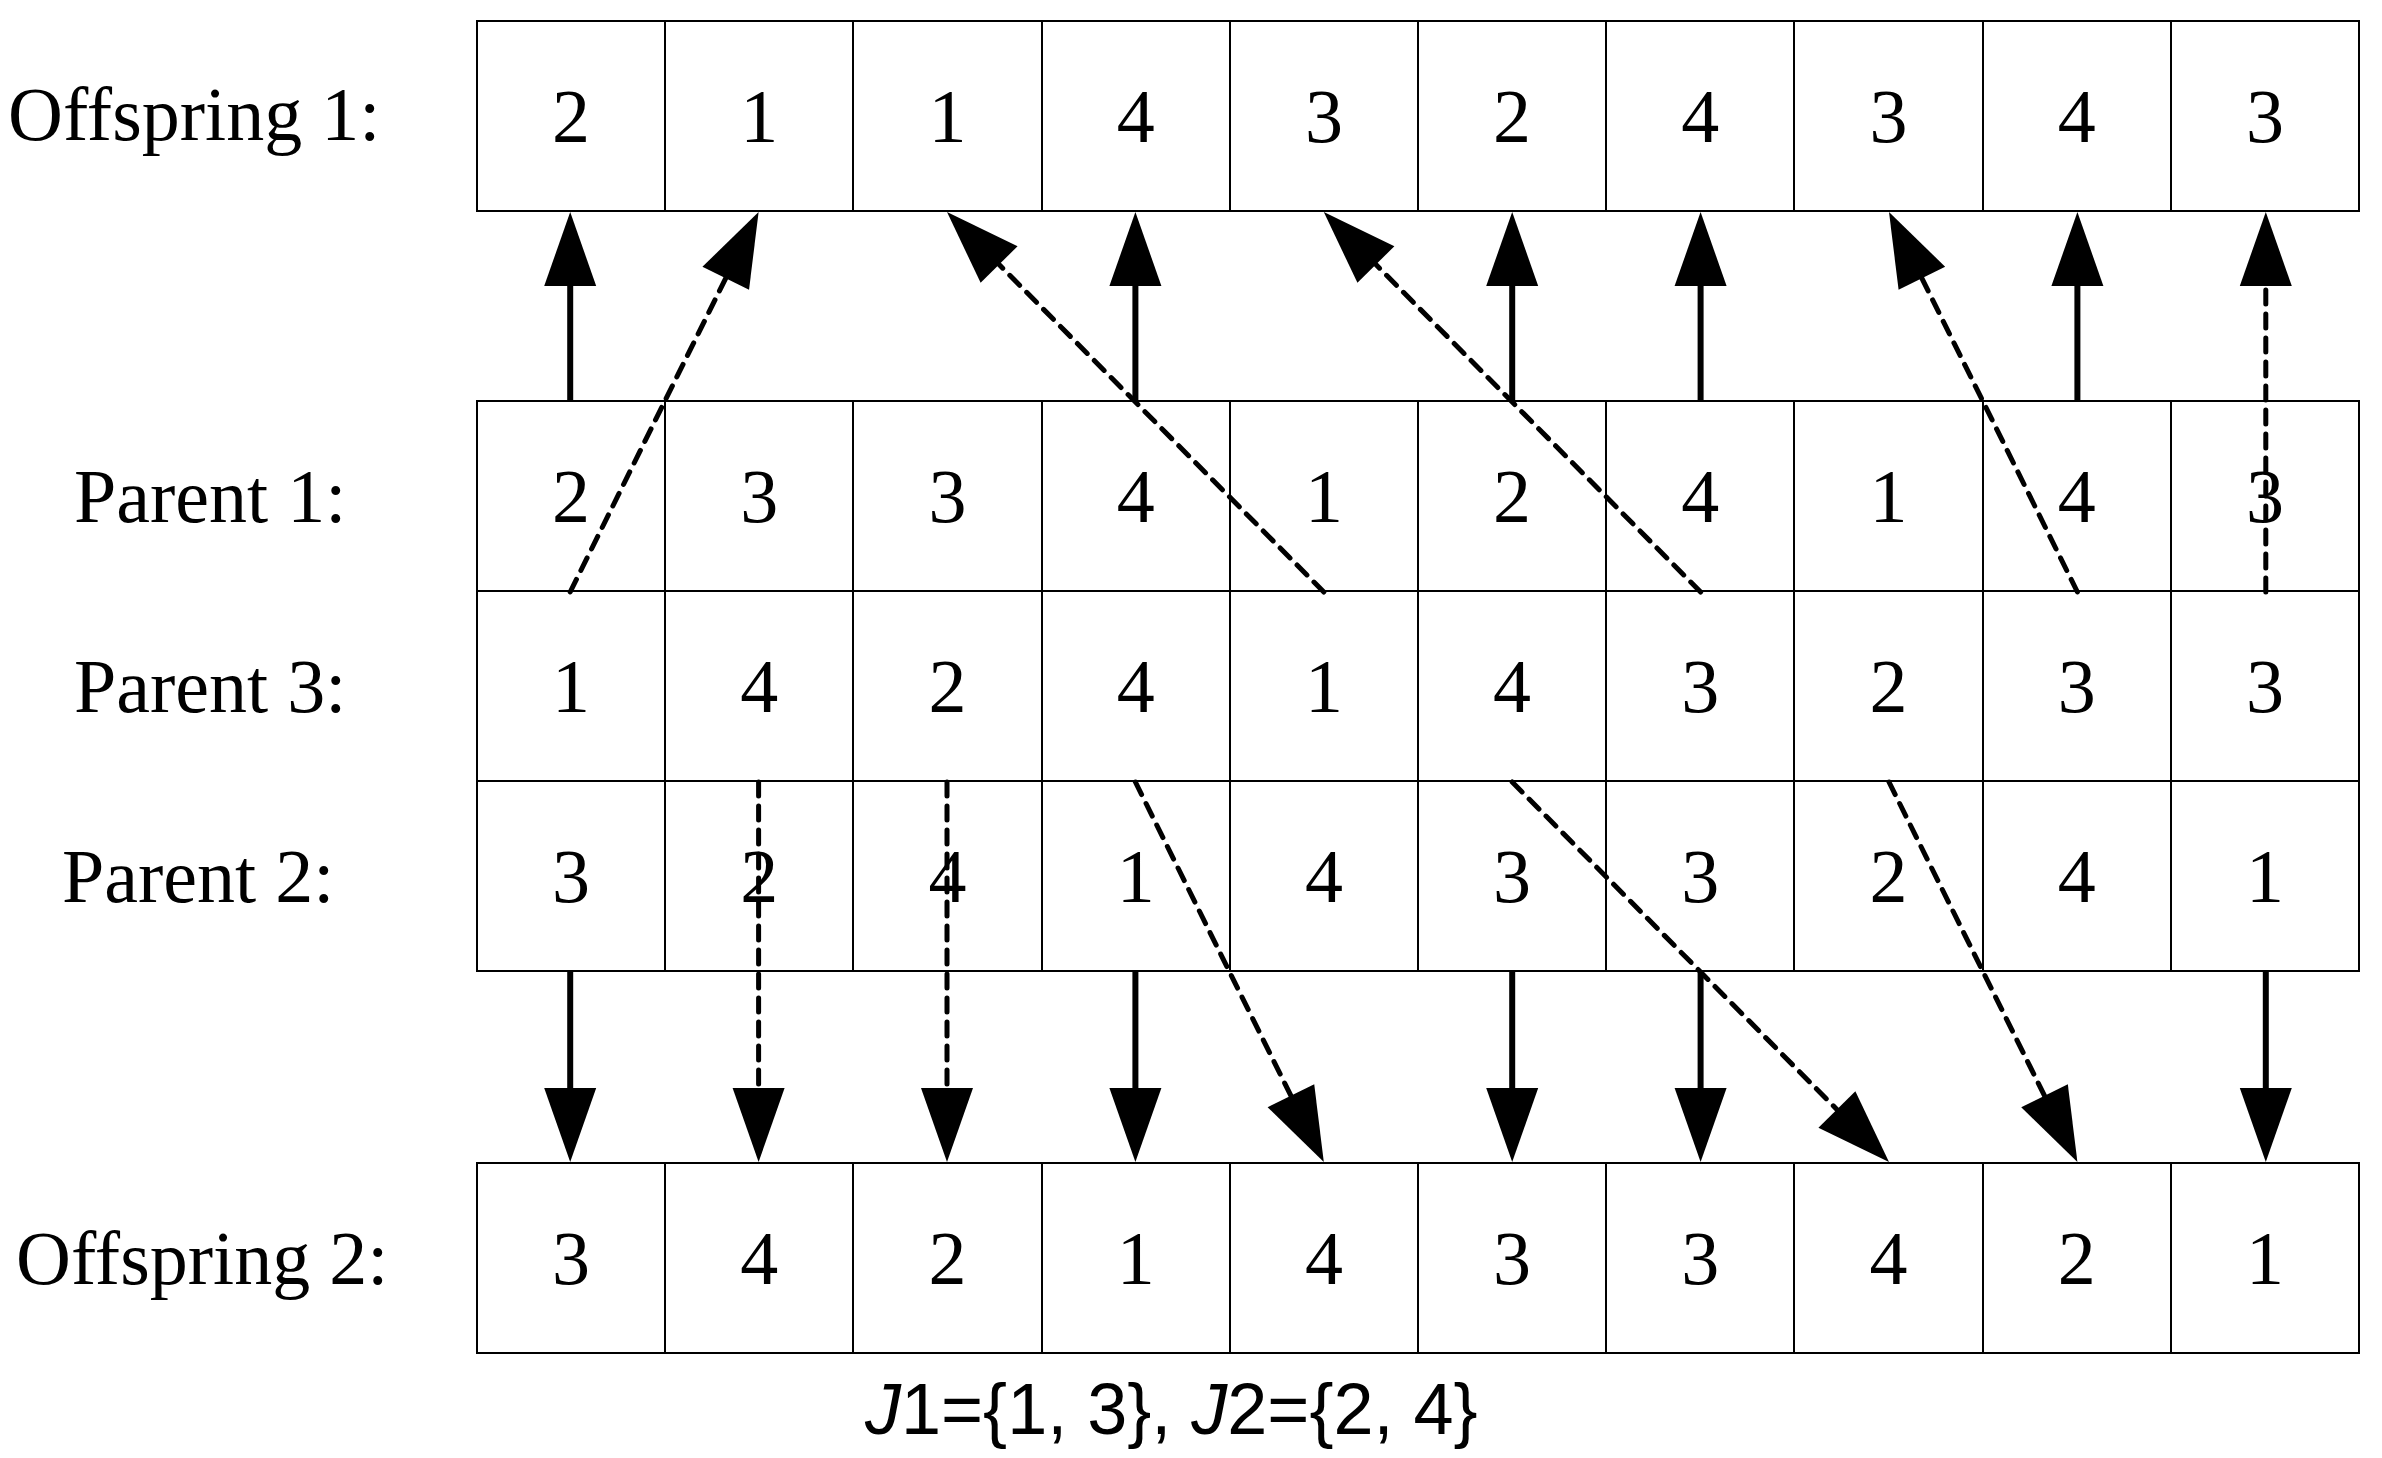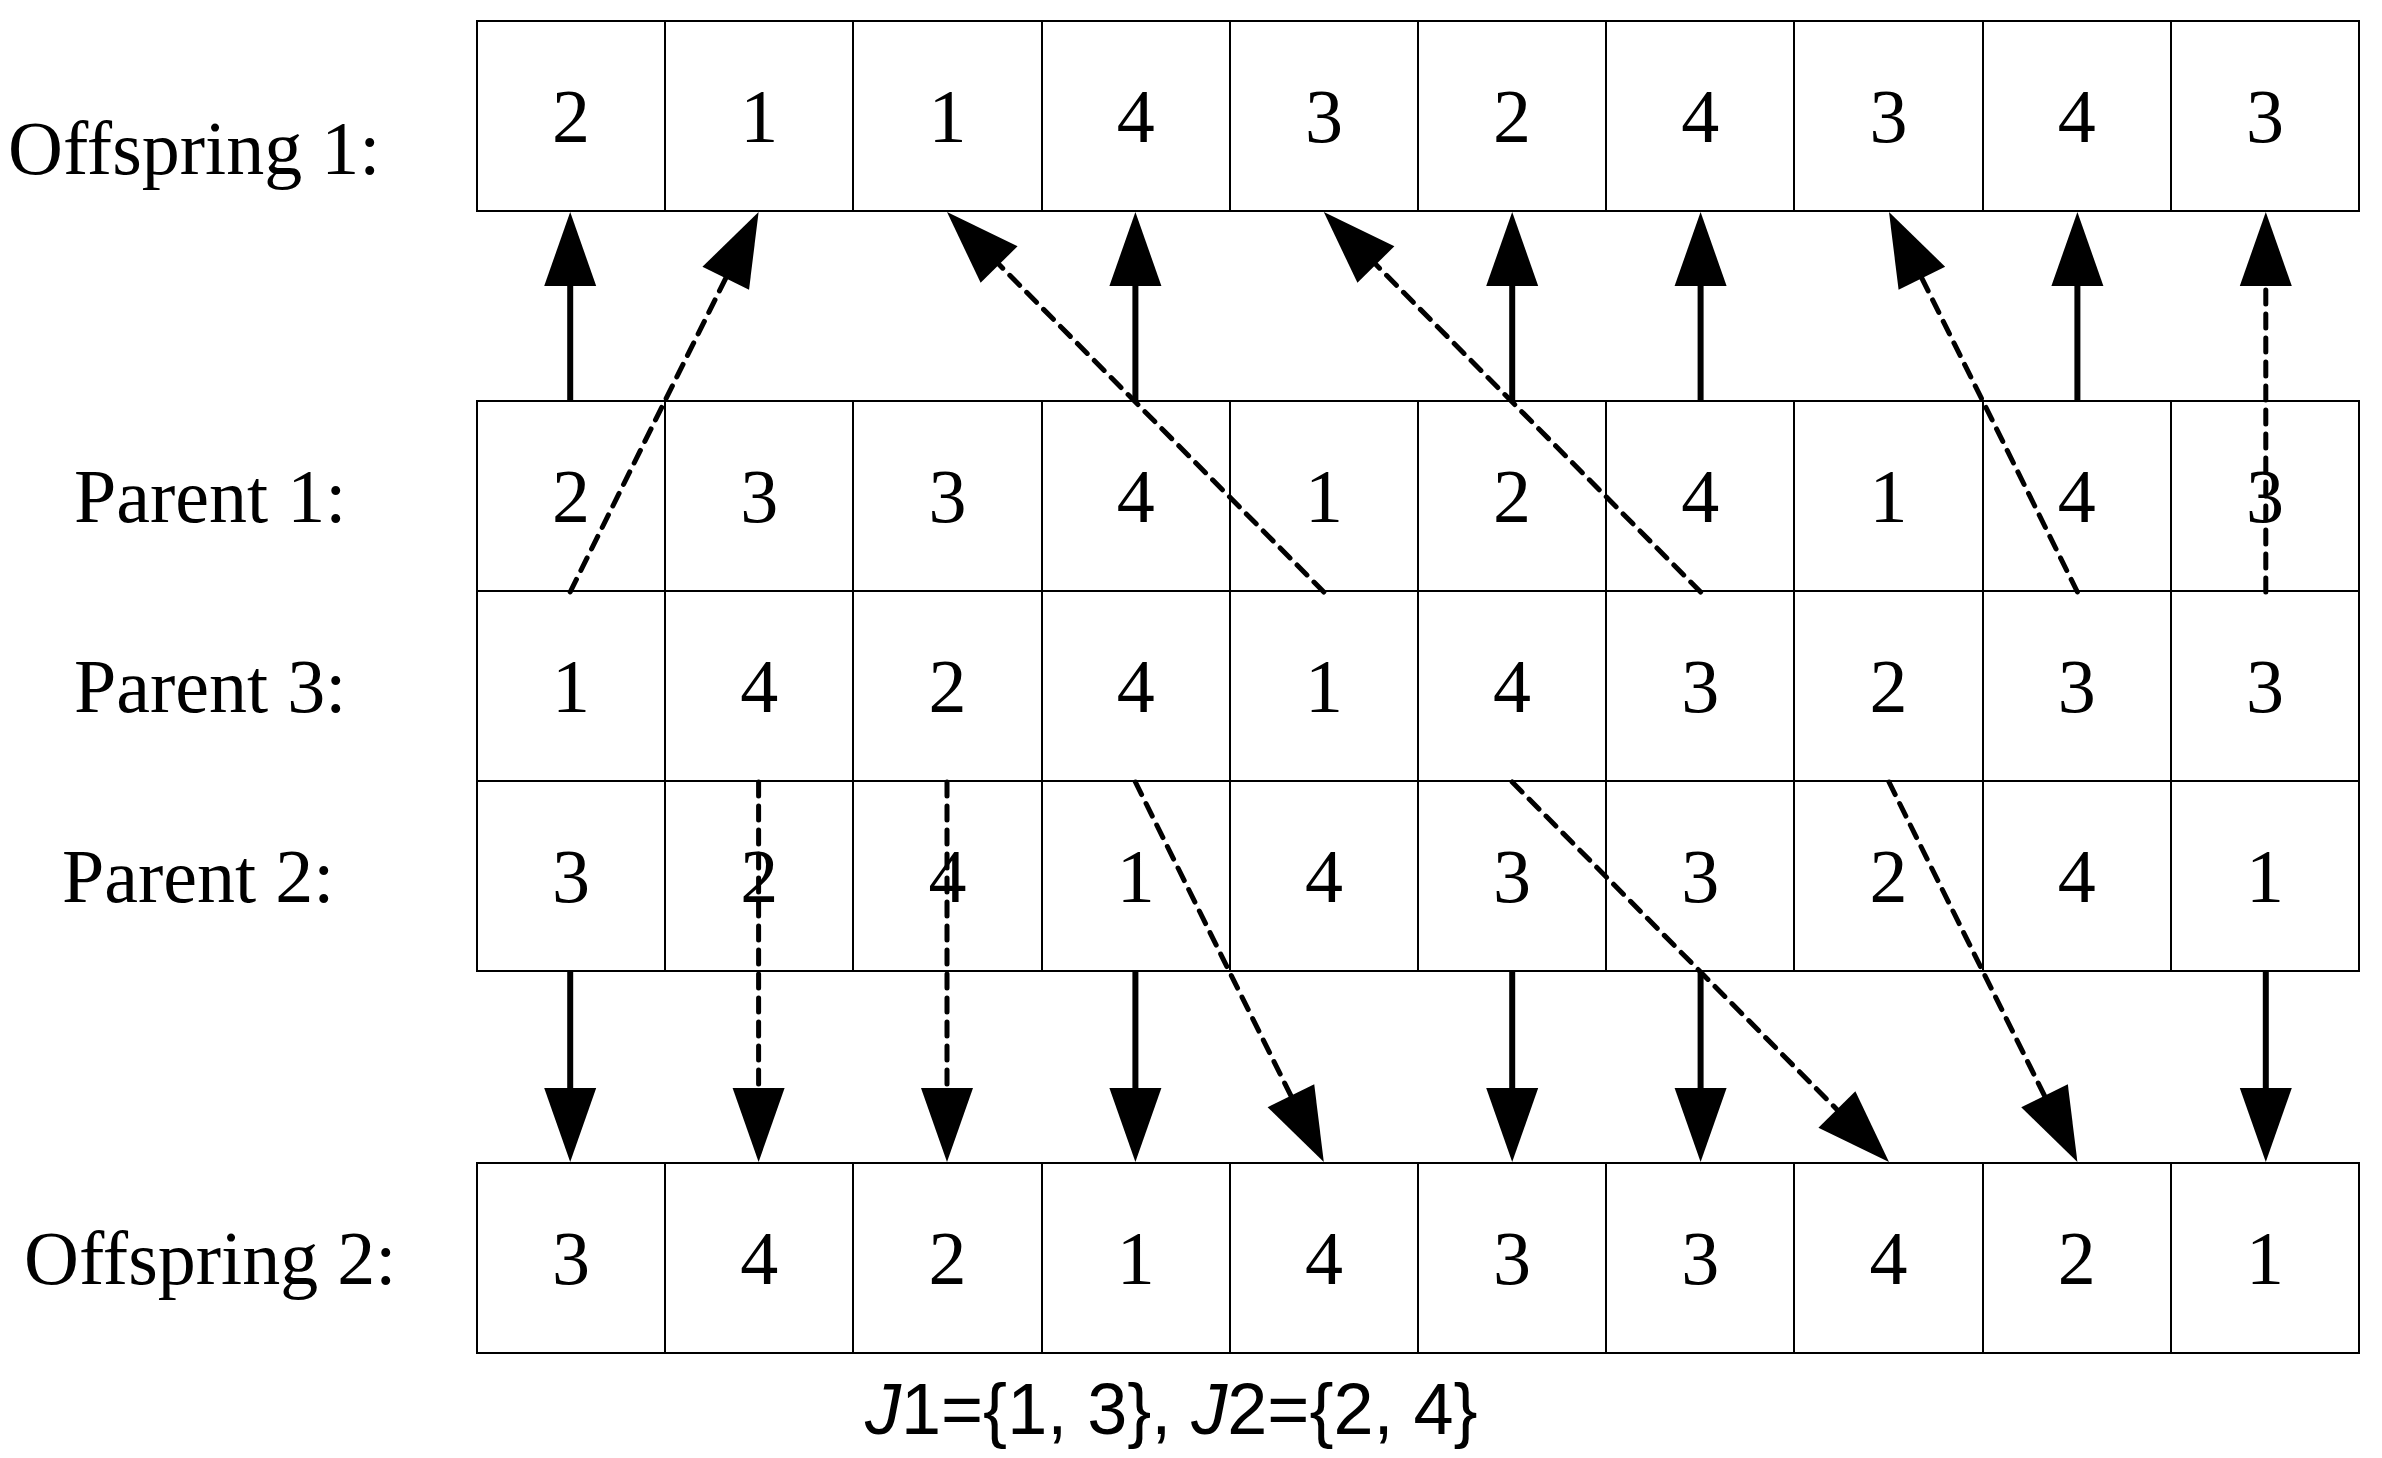--- a/index.html
+++ b/index.html
@@ -14,25 +14,25 @@
   .cell:last-child { border-right: none; }
   .grid-row.joined { border-top: none; }
   svg.arrows { position: absolute; left: 0; top: 0; pointer-events: none; }
   .caption { position: absolute; left: 865px; top: 1368px; font-size: 72px;
              font-family: Liberation Sans, sans-serif; white-space: nowrap; }
   .caption i { font-style: italic; }
 </style>
 </head>
 <body>
 
-<div class="row-label" style="left:8px; top:76px;margin-top:34px;">Offspring 1:</div>
+<div class="row-label" style="left:8px; top:76px;">Offspring 1:</div>
 <div class="row-label" style="left:74px; top:458px;">Parent 1:</div>
 <div class="row-label" style="left:74px; top:648px;">Parent 3:</div>
 <div class="row-label" style="left:62px; top:838px;">Parent 2:</div>
-<div class="row-label" style="left:24px; top:1220px;">Offspring 2:</div>
+<div class="row-label" style="left:16px; top:1220px;">Offspring 2:</div>
 
 <div class="grid-row" style="top:20px; height:192px;">
     <div class="cell">2</div>
     <div class="cell">1</div>
     <div class="cell">1</div>
     <div class="cell">4</div>
     <div class="cell">3</div>
     <div class="cell">2</div>
     <div class="cell">4</div>
     <div class="cell">3</div>

